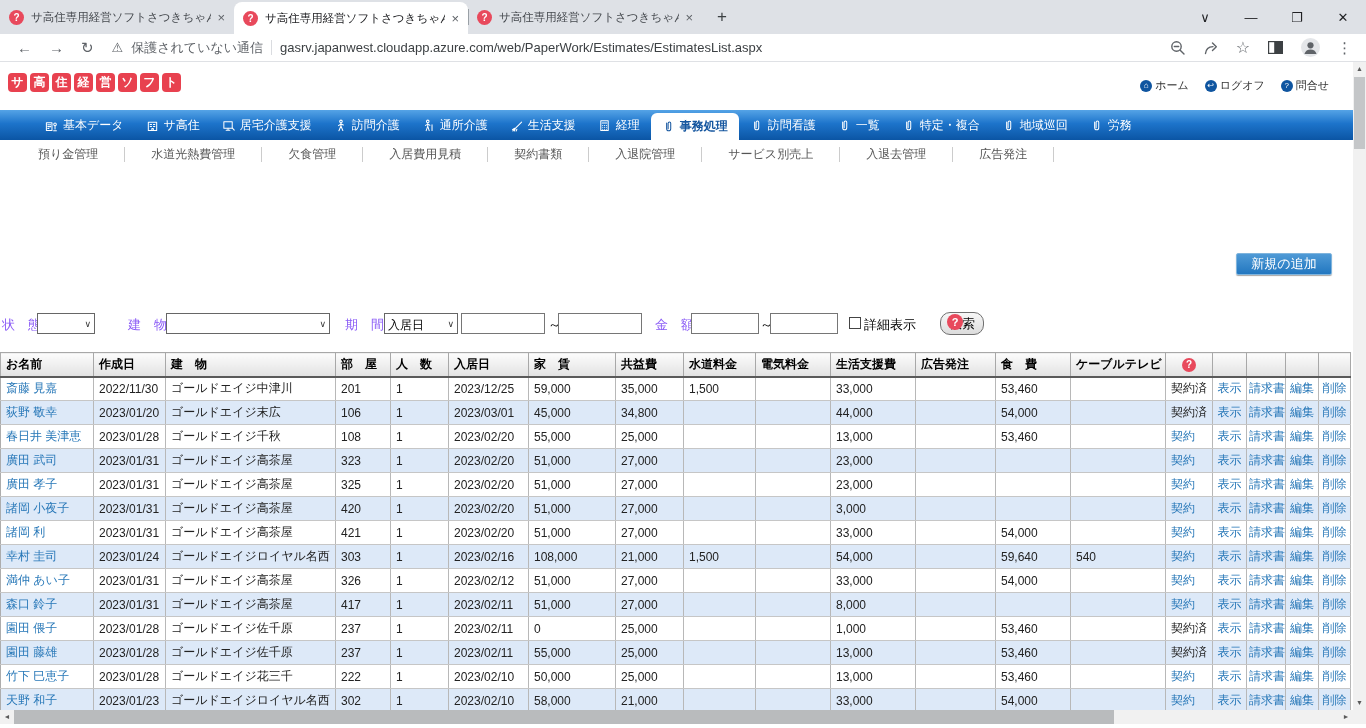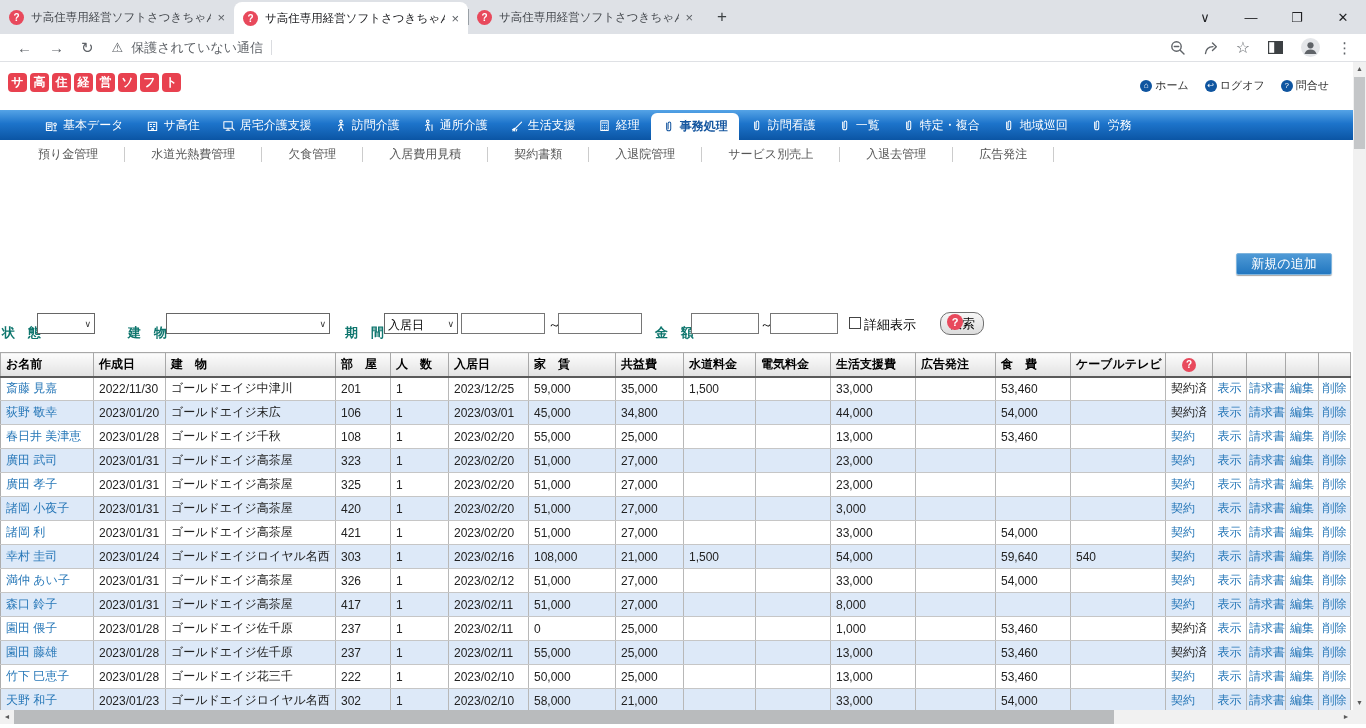--- a/index.html
+++ b/index.html
@@ -51,21 +51,21 @@
   .subnav { position:absolute; top:78px; left:0; right:0; height:29px; background:#fff; display:flex; align-items:center; padding-left:12px; }
   .subnav-item { padding:0 26px; font-size:12px; color:#555; border-right:1px solid #ccc; line-height:15px; white-space:nowrap;text-align:right; }
 
   .title-bar { position:absolute; top:150px; left:0; right:0; height:33px; background:linear-gradient(180deg,#cfe5f6 0%,#e9f4fb 60%,#fafdfe 100%); }
   .title-accent { position:absolute; left:0; top:0; bottom:0; width:5px; background:#1767b1; }
   .title-text { position:absolute; left:22px; top:50%; transform:translateY(-50%); font-size:15px; font-weight:bold; color:#17375e; letter-spacing:1px; }
 
   .add-btn { position:absolute; top:191px; right:21px; width:96px; height:22px; background:linear-gradient(180deg,#4f9ad6,#2277c0); border:1px solid #7fb4dd; color:#fff; font-size:13px; display:flex; align-items:center; justify-content:center; border-radius:2px; box-shadow:0 1px 1px rgba(0,0,0,.35); }
 
   .filters { position:absolute; top:249px; left:0; right:0; height:28px; font-size:13px; }
-  .f-label { position:absolute; top:13px; font-weight:bold; color:#0f766e; white-space:nowrap; }
+  .f-label { position:absolute; top:5px; font-weight:normal; color:#8b5cf6; white-space:nowrap; }
   .f-select { position:absolute; top:2px; height:21px; border:1px solid #666; background:#fff; font-size:12px; padding:3px 14px 0 3px; }
   .f-select .chev { position:absolute; right:3px; top:5px; font-size:9px; color:#333; }
   .f-input { position:absolute; top:2px; height:21px; border:1px solid #767676; background:#fff; }
   .f-tilde { position:absolute; top:5px; color:#000; }
   .f-check { position:absolute; top:6px; width:12px; height:12px; border:1px solid #444; background:#fff; }
   .f-chklabel { position:absolute; top:5px; color:#000; }
   .search-btn { position:absolute; top:1px; height:23px; width:44px; border:1px solid #707070; background:linear-gradient(180deg,#f7f7f7,#dcdcdc); font-size:13px; color:#000; text-align:center; line-height:21px; border-radius:10px;margin-left:44px; }
   .help-badge { width:16px; height:16px; border-radius:50%; background:#e8495c; color:#fff; font-weight:bold; font-size:11px; text-align:center; line-height:16px; display:inline-block; }
   .filters .help-badge { position:absolute; top:3px; }
 
@@ -122,20 +122,21 @@
 </div>
 
 <div class="toolbar">
   <span class="tb-btn">←</span>
   <span class="tb-btn fwd">→</span>
   <span class="tb-btn">↻</span>
   <div class="url-zone">
     <span class="warn-icon">⚠</span>
     <span class="sec-text">保護されていない通信</span>
     <span class="url-sep"></span>
+    <span class="url-text">gasrv.japanwest.cloudapp.azure.com/web/PaperWork/Estimates/EstimatesList.aspx</span>
   </div>
   <div class="tb-right">
     <svg width="16" height="16" viewBox="0 0 16 16">
         <g stroke="#5f6368" stroke-width="1.4" fill="none" stroke-linecap="round">
           <circle cx="6.5" cy="6.5" r="4.7"></circle>
           <path d="M10.2 10.2l3.8 3.8M4.3 6.5h4.4"></path>
         </g>
       </svg>
     <svg width="16" height="16" viewBox="0 0 16 16">
         <g stroke="#5f6368" stroke-width="1.4" fill="none" stroke-linecap="round" stroke-linejoin="round">

